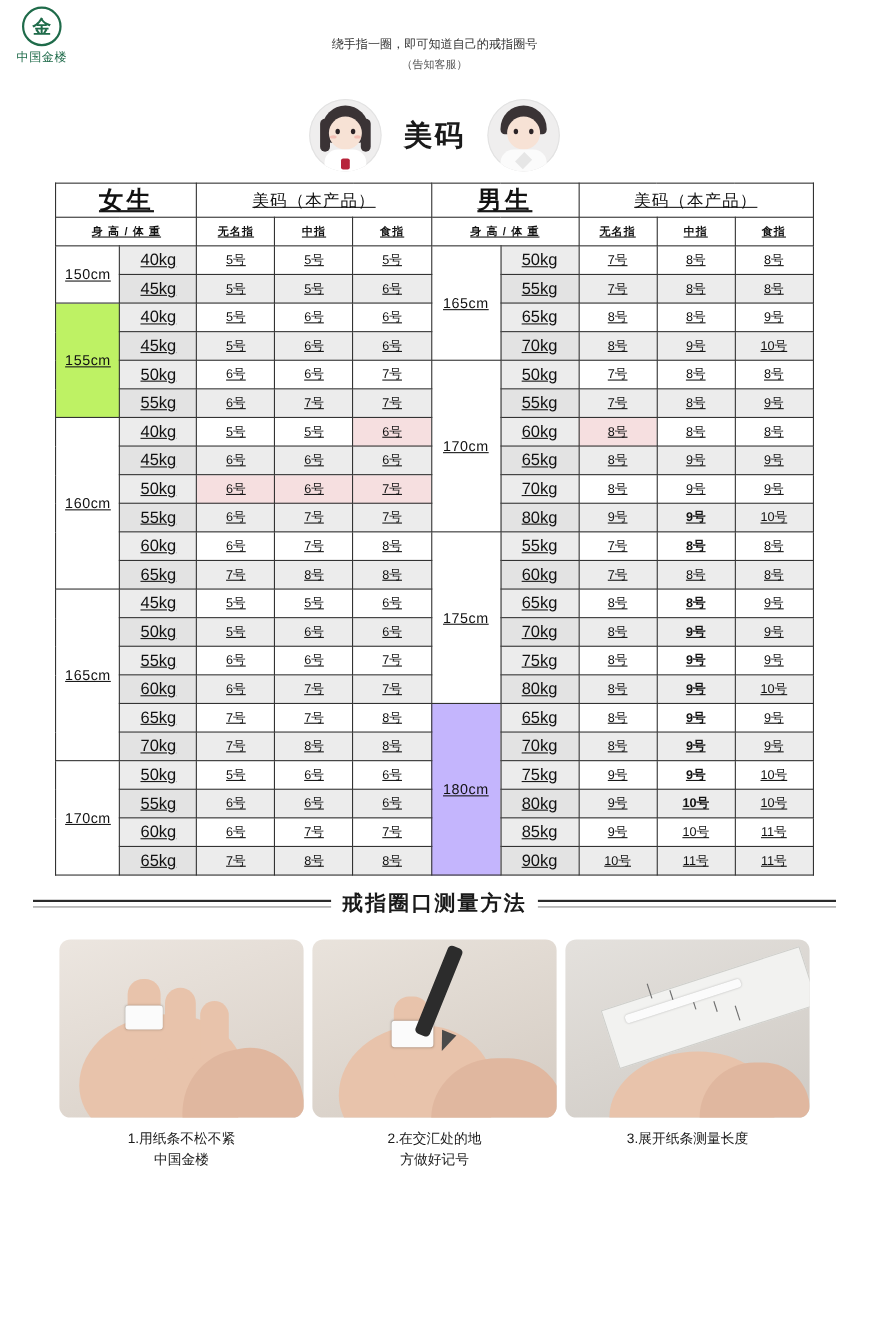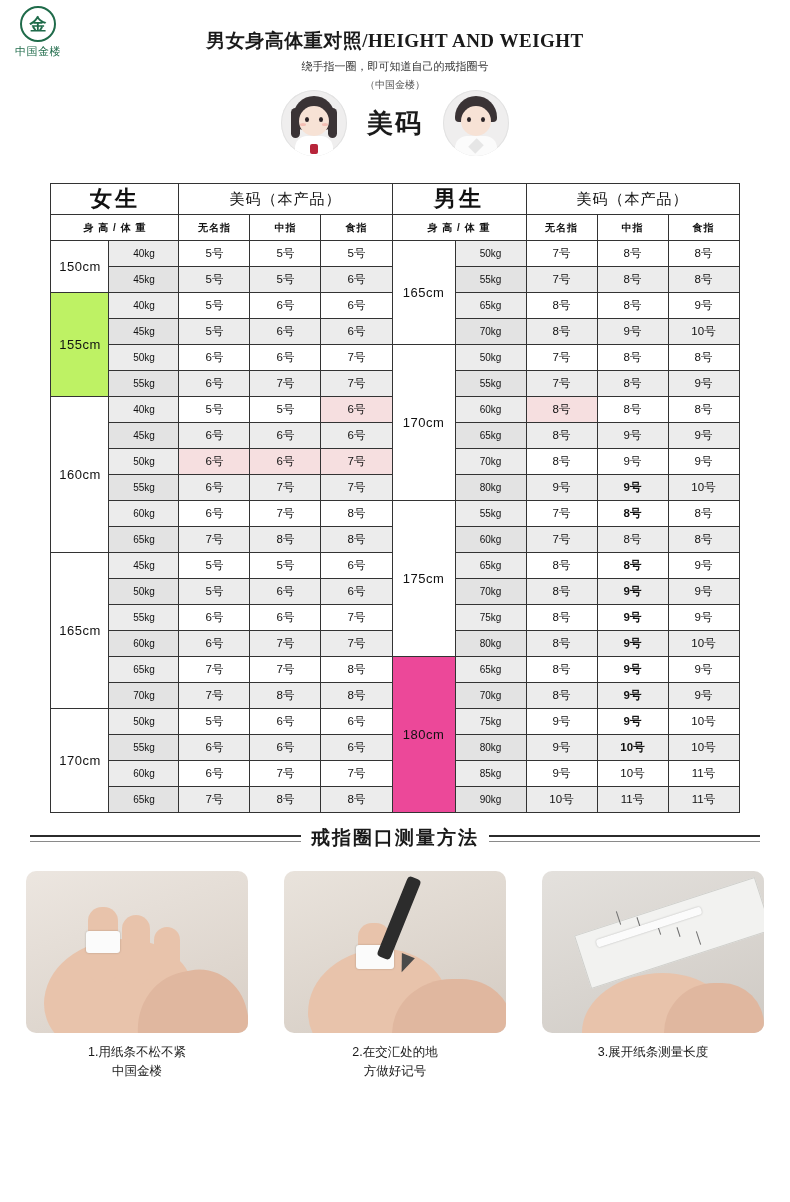--- a/index.html
+++ b/index.html
@@ -84,49 +84,50 @@
     position: absolute; left: 28px; bottom: 4px; width: 10px; height: 12px;
     background: #e6e6e6; transform: rotate(45deg);
   }
   .size-word {
     font-size: 26px; font-weight: bold; letter-spacing: 2px;
     font-family: "Liberation Serif", serif;
   }
 
   
   table.chart {
-    width: 660px; margin: 19px auto 0 auto;
+    width: 660px; margin: 2px auto 0 auto;
     border-collapse: collapse; table-layout: fixed;
     font-size: 12px;
+    text-decoration: underline;
   }
   table.chart td {
     border: 1px solid #333; text-align: center; vertical-align: middle;
     height: 26px; padding: 0; color: #111;
   }
   .g-head { font-size: 22px; font-family: "Liberation Serif", serif; font-weight: bold; height: 48px; letter-spacing: 3px; }
   .g-sub { font-size: 15px; letter-spacing: 1px; height: 48px; }
   .col-head { font-size: 10px; font-weight: bold; height: 34px; letter-spacing: 1px; }
   .hcell { font-size: 13px; letter-spacing: .5px; }
-  .wcell { background: #ececec; font-size: 10px; }
+  .wcell { background: #ececec; font-size: 15px; }
   .vcell { font-size: 11.5px; }
   tr.shade td.vcell, tr.shade td.wcell { background: #ececec; }
   tr.shade td.wcell { background: #e3e3e3; }
   td.pink { background: #f6dfe0 !important; }
   td.bold { font-weight: bold; }
 
   
   .measure { margin-top: 12px; }
   .measure-title-row {
     display: flex; align-items: center; justify-content: center; gap: 10px;
     padding: 0 30px;
   }
   .rule { flex: 1; height: 7px; border-top: 2px solid #2b2b2b; border-bottom: 1px solid #8a8a8a; }
   .measure-title { font-size: 19px; font-weight: bold; letter-spacing: 2px; font-family: "Liberation Serif", serif; white-space: nowrap; }
 
-  .steps { display: flex; justify-content: center; gap: 36px; margin-top: 20px; }
+  .steps { display: flex; justify-content: center; gap: 8px; margin-top: 20px; }
   .step { width: 222px; }
   .photo {
     width: 222px; height: 162px; border-radius: 10px; position: relative; overflow: hidden;
     background: #ded9d4;
   }
   .photo .hand {
     position: absolute; left: 18px; bottom: -26px; width: 150px; height: 120px;
     background: #e8c3ab; border-radius: 54% 46% 38% 46%;
   }
   .photo .hand2 {
@@ -163,23 +164,22 @@
 <body>
 
 <div class="page">
 
   <div class="header">
     <div class="brand">
       <div class="brand-logo">金</div>
       <div class="brand-name">中国金楼</div>
     </div>
     <div class="title-block">
-      <div class="main-title">男女身高体重对照/HEIGHT AND WEIGHT</div>
       <div class="sub-title">绕手指一圈，即可知道自己的戒指圈号</div>
-      <div class="sub-title2">（中国金楼）</div>
+      <div class="sub-title2">（告知客服）</div>
     </div>
   </div>
 
   <div class="avatar-row">
     <div class="avatar girl">
       <div class="hair"></div>
         <div class="side l"></div>
         <div class="side r"></div>
       <div class="face"></div>
       <div class="eye l"></div>
@@ -395,21 +395,21 @@
           <td class="wcell">80kg</td>
           <td class="vcell">8号</td>
           <td class="vcell bold">9号</td>
           <td class="vcell">10号</td>
         </tr>
         <tr>
           <td class="wcell">65kg</td>
           <td class="vcell">7号</td>
           <td class="vcell">7号</td>
           <td class="vcell">8号</td>
-          <td class="hcell" rowspan="6" style="background: #ec4899;">180cm</td>
+          <td class="hcell" rowspan="6" style="background: #c4b5fd;">180cm</td>
           <td class="wcell">65kg</td>
           <td class="vcell">8号</td>
           <td class="vcell bold">9号</td>
           <td class="vcell">9号</td>
         </tr>
         <tr class="shade">
           <td class="wcell">70kg</td>
           <td class="vcell">7号</td>
           <td class="vcell">8号</td>
           <td class="vcell">8号</td>

